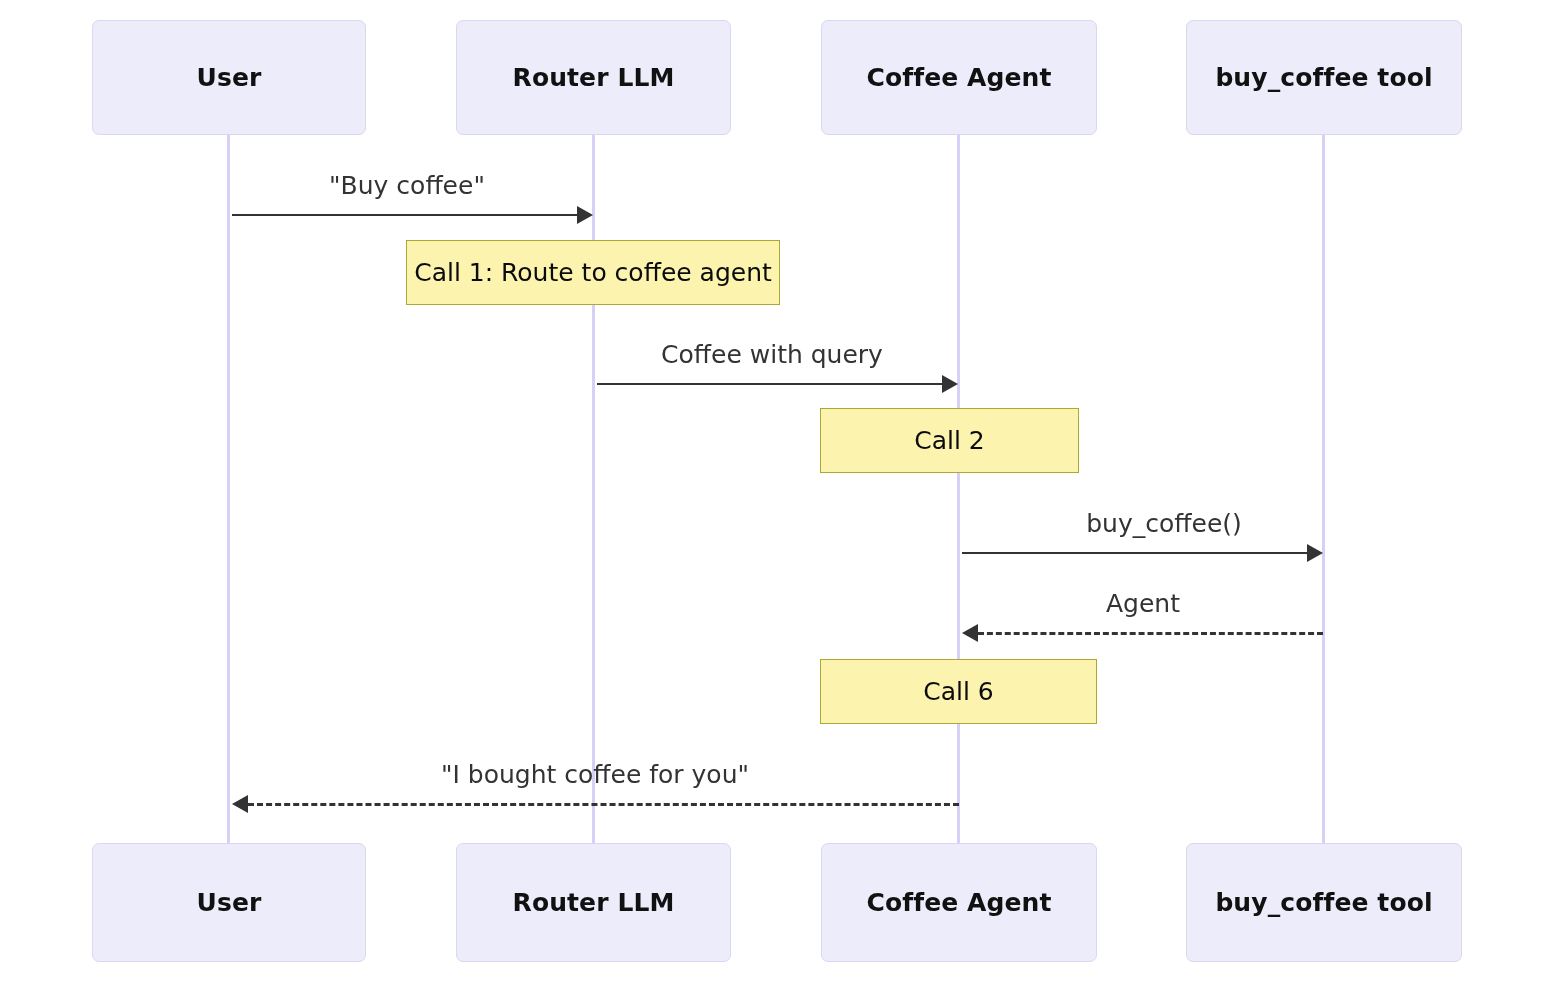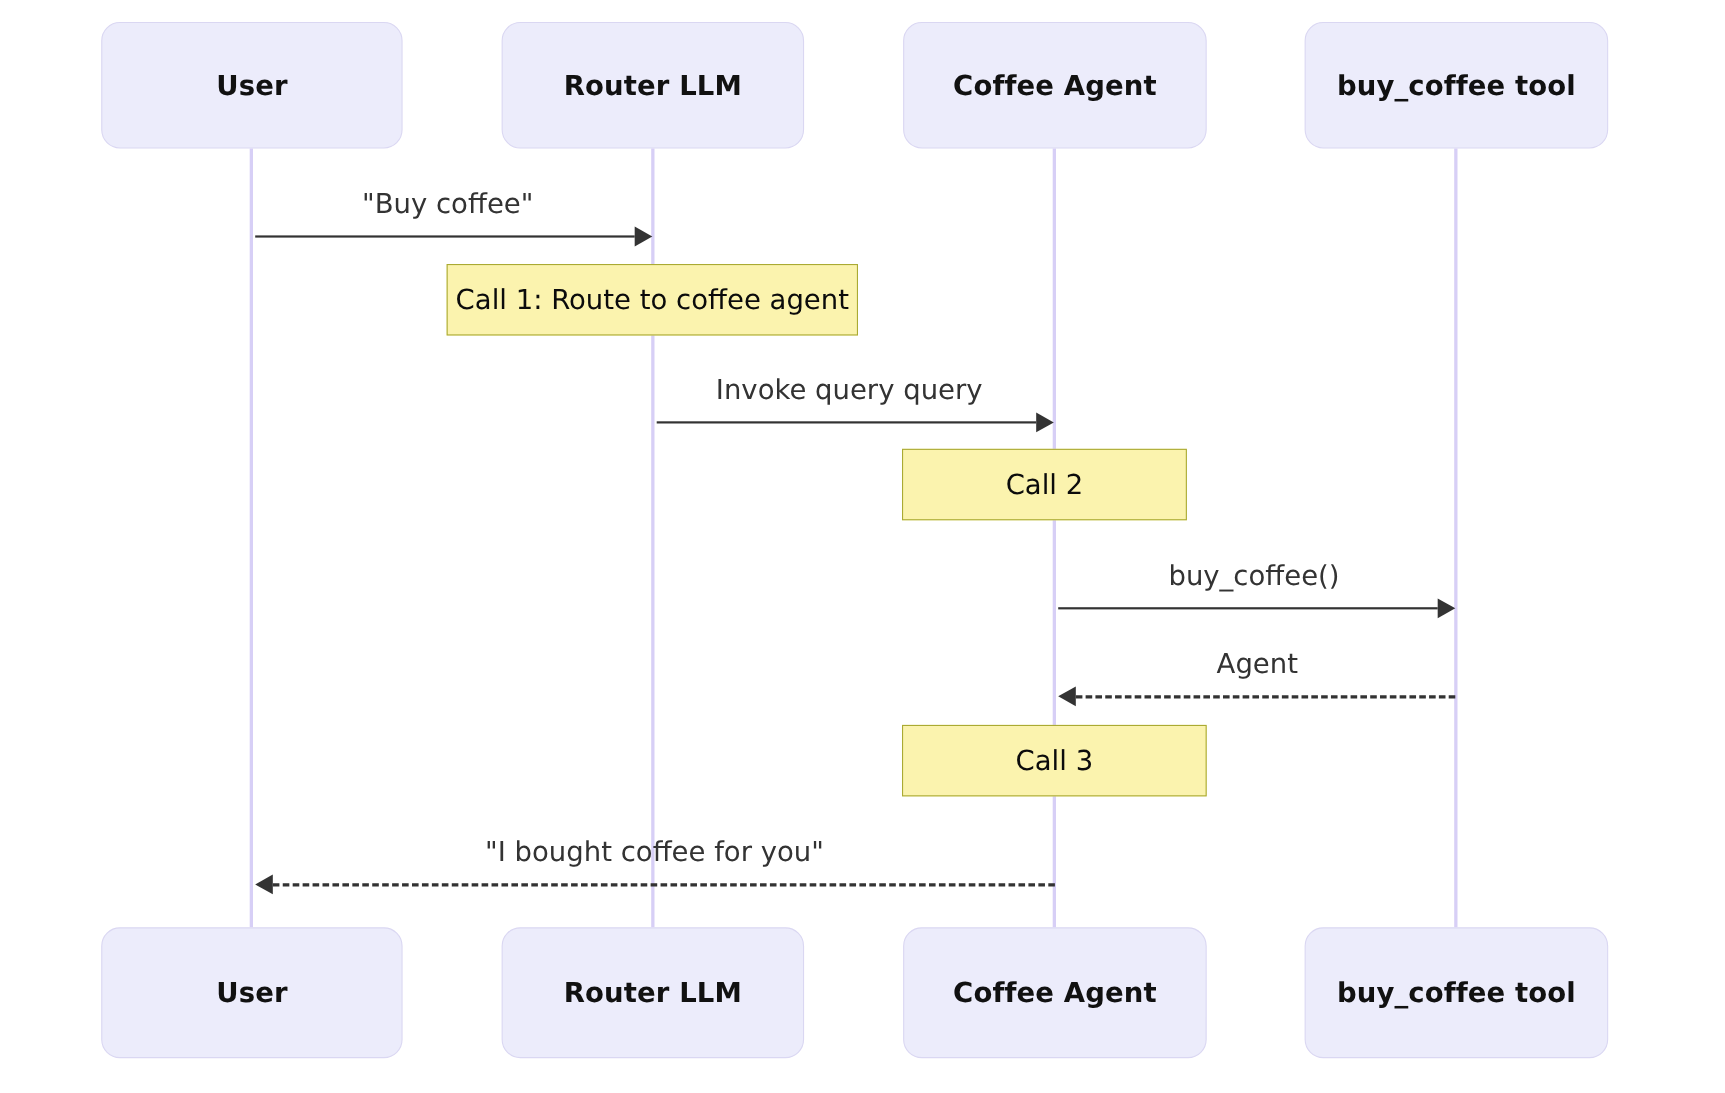--- a/index.html
+++ b/index.html
@@ -14,21 +14,21 @@
     background: #ffffff;
     font-family: "DejaVu Sans", sans-serif;
     overflow: hidden;
   }
   
   .actor-box {
     position: absolute;
     box-sizing: border-box;
     background: #ECECFB;
     border: 1.6px solid #DAD7F2;
-    border-radius: 17px;
+    border-radius: 7px;
     display: flex;
     align-items: center;
     justify-content: center;
   }
   .actor-label {
     font-size: 25px;
     font-weight: 700;
     color: #111111;
     letter-spacing: .1px;
     white-space: nowrap;
@@ -124,41 +124,41 @@
     <div class="msg-label" style="left:407px; top:-43px;">"Buy coffee"</div>
   </div>
 
   <div class="note-box" style="left:406px; top:240px; width:374px; height:65px;">
     <span class="note-label">Call 1: Route to coffee agent</span>
   </div>
 
   <div class="msg" style="left:0; top:383px;">
     <div class="msg-line" style="left:597px; width:345px;"></div>
     <div class="arrowhead right" style="left:942px;"></div>
-    <div class="msg-label" style="left:772px; top:-43px;">Invoke query query</div>
+    <div class="msg-label" style="left:772px; top:-43px;">Coffee with query</div>
   </div>
 
   <div class="note-box" style="left:820px; top:408px; width:259px; height:65px;">
     <span class="note-label">Call 2</span>
   </div>
 
   <div class="msg" style="left:0; top:552px;">
     <div class="msg-line" style="left:962px; width:345px;"></div>
     <div class="arrowhead right" style="left:1307px;"></div>
-    <div class="msg-label" style="left:1140px; top:-43px;">buy_coffee()</div>
+    <div class="msg-label" style="left:1164px; top:-43px;">buy_coffee()</div>
   </div>
 
   <div class="msg" style="left:0; top:632px;">
     <div class="msg-line dashed" style="left:978px; width:345px;"></div>
     <div class="arrowhead left" style="left:962px;"></div>
     <div class="msg-label" style="left:1143px; top:-43px;">Agent</div>
   </div>
 
   <div class="note-box" style="left:820px; top:659px; width:277px; height:65px;">
-    <span class="note-label">Call 3</span>
+    <span class="note-label">Call 6</span>
   </div>
 
   <div class="msg" style="left:0; top:803px;">
     <div class="msg-line dotted-fine" style="left:248px; width:711px;"></div>
     <div class="arrowhead left" style="left:232px;"></div>
     <div class="msg-label" style="left:595px; top:-43px;">"I bought coffee for you"</div>
   </div>
 
   <div class="actor-box" style="left:92px; top:843px; width:274px; height:119px;">
     <span class="actor-label">User</span>

